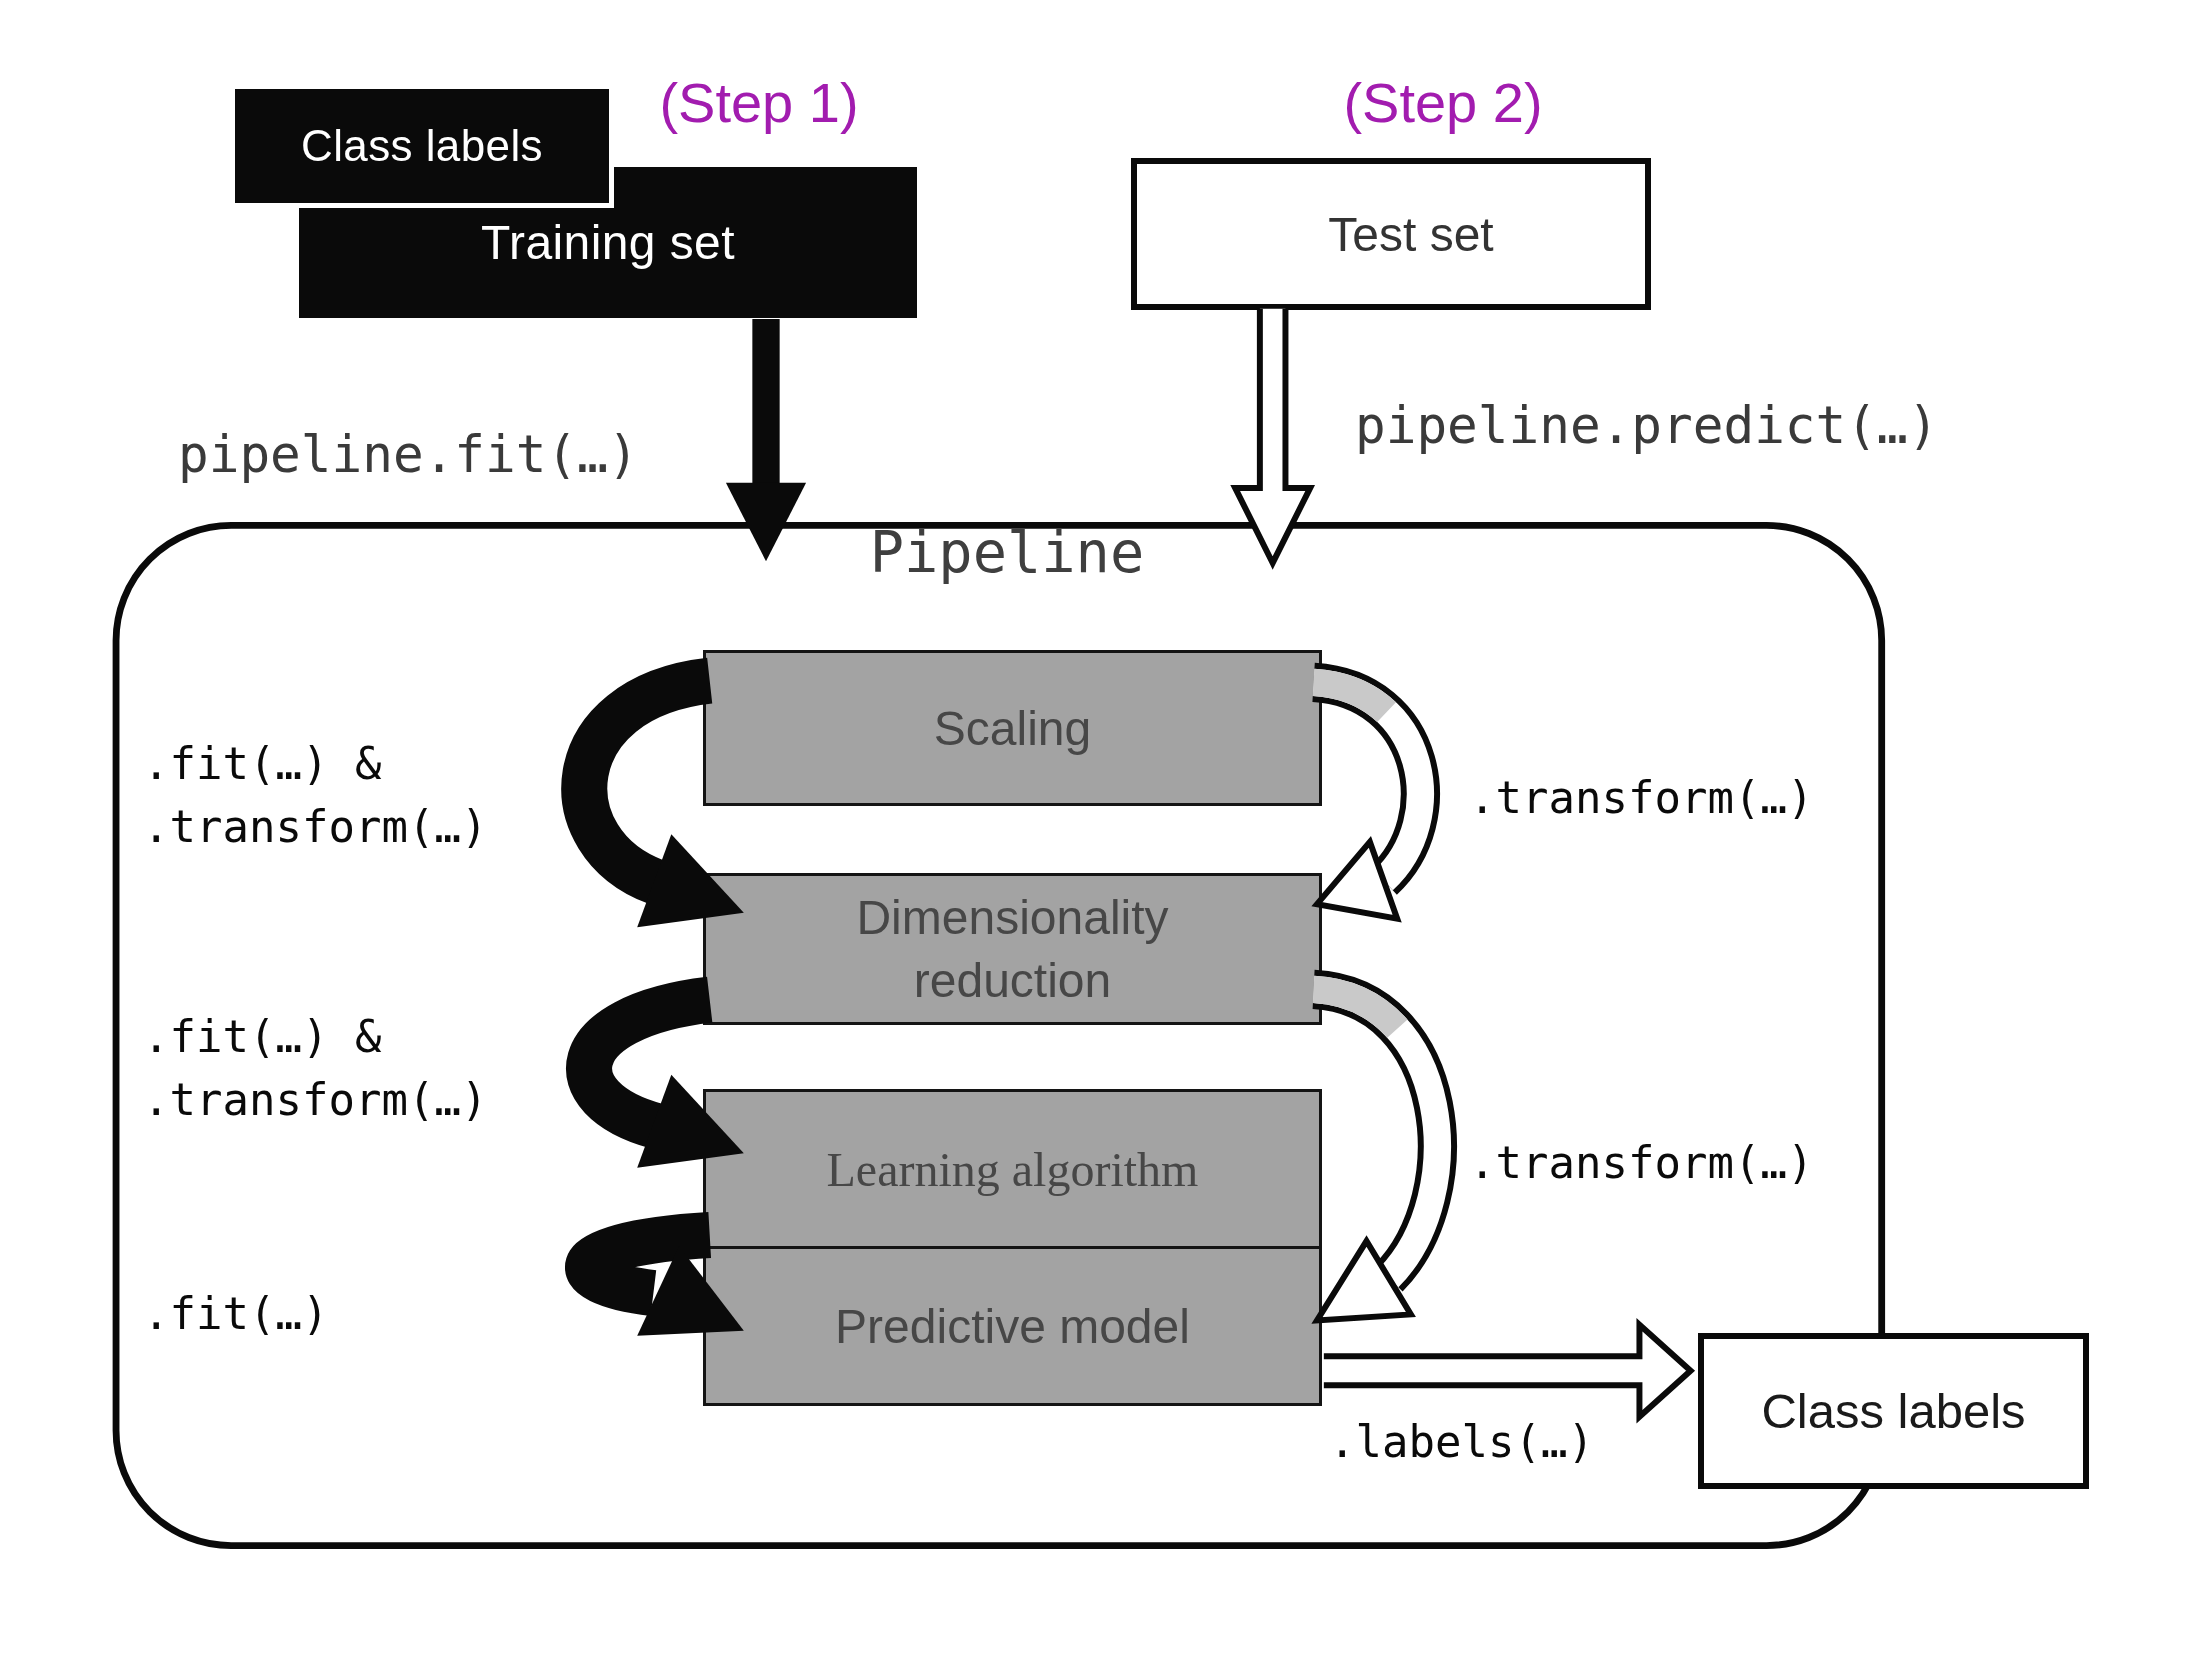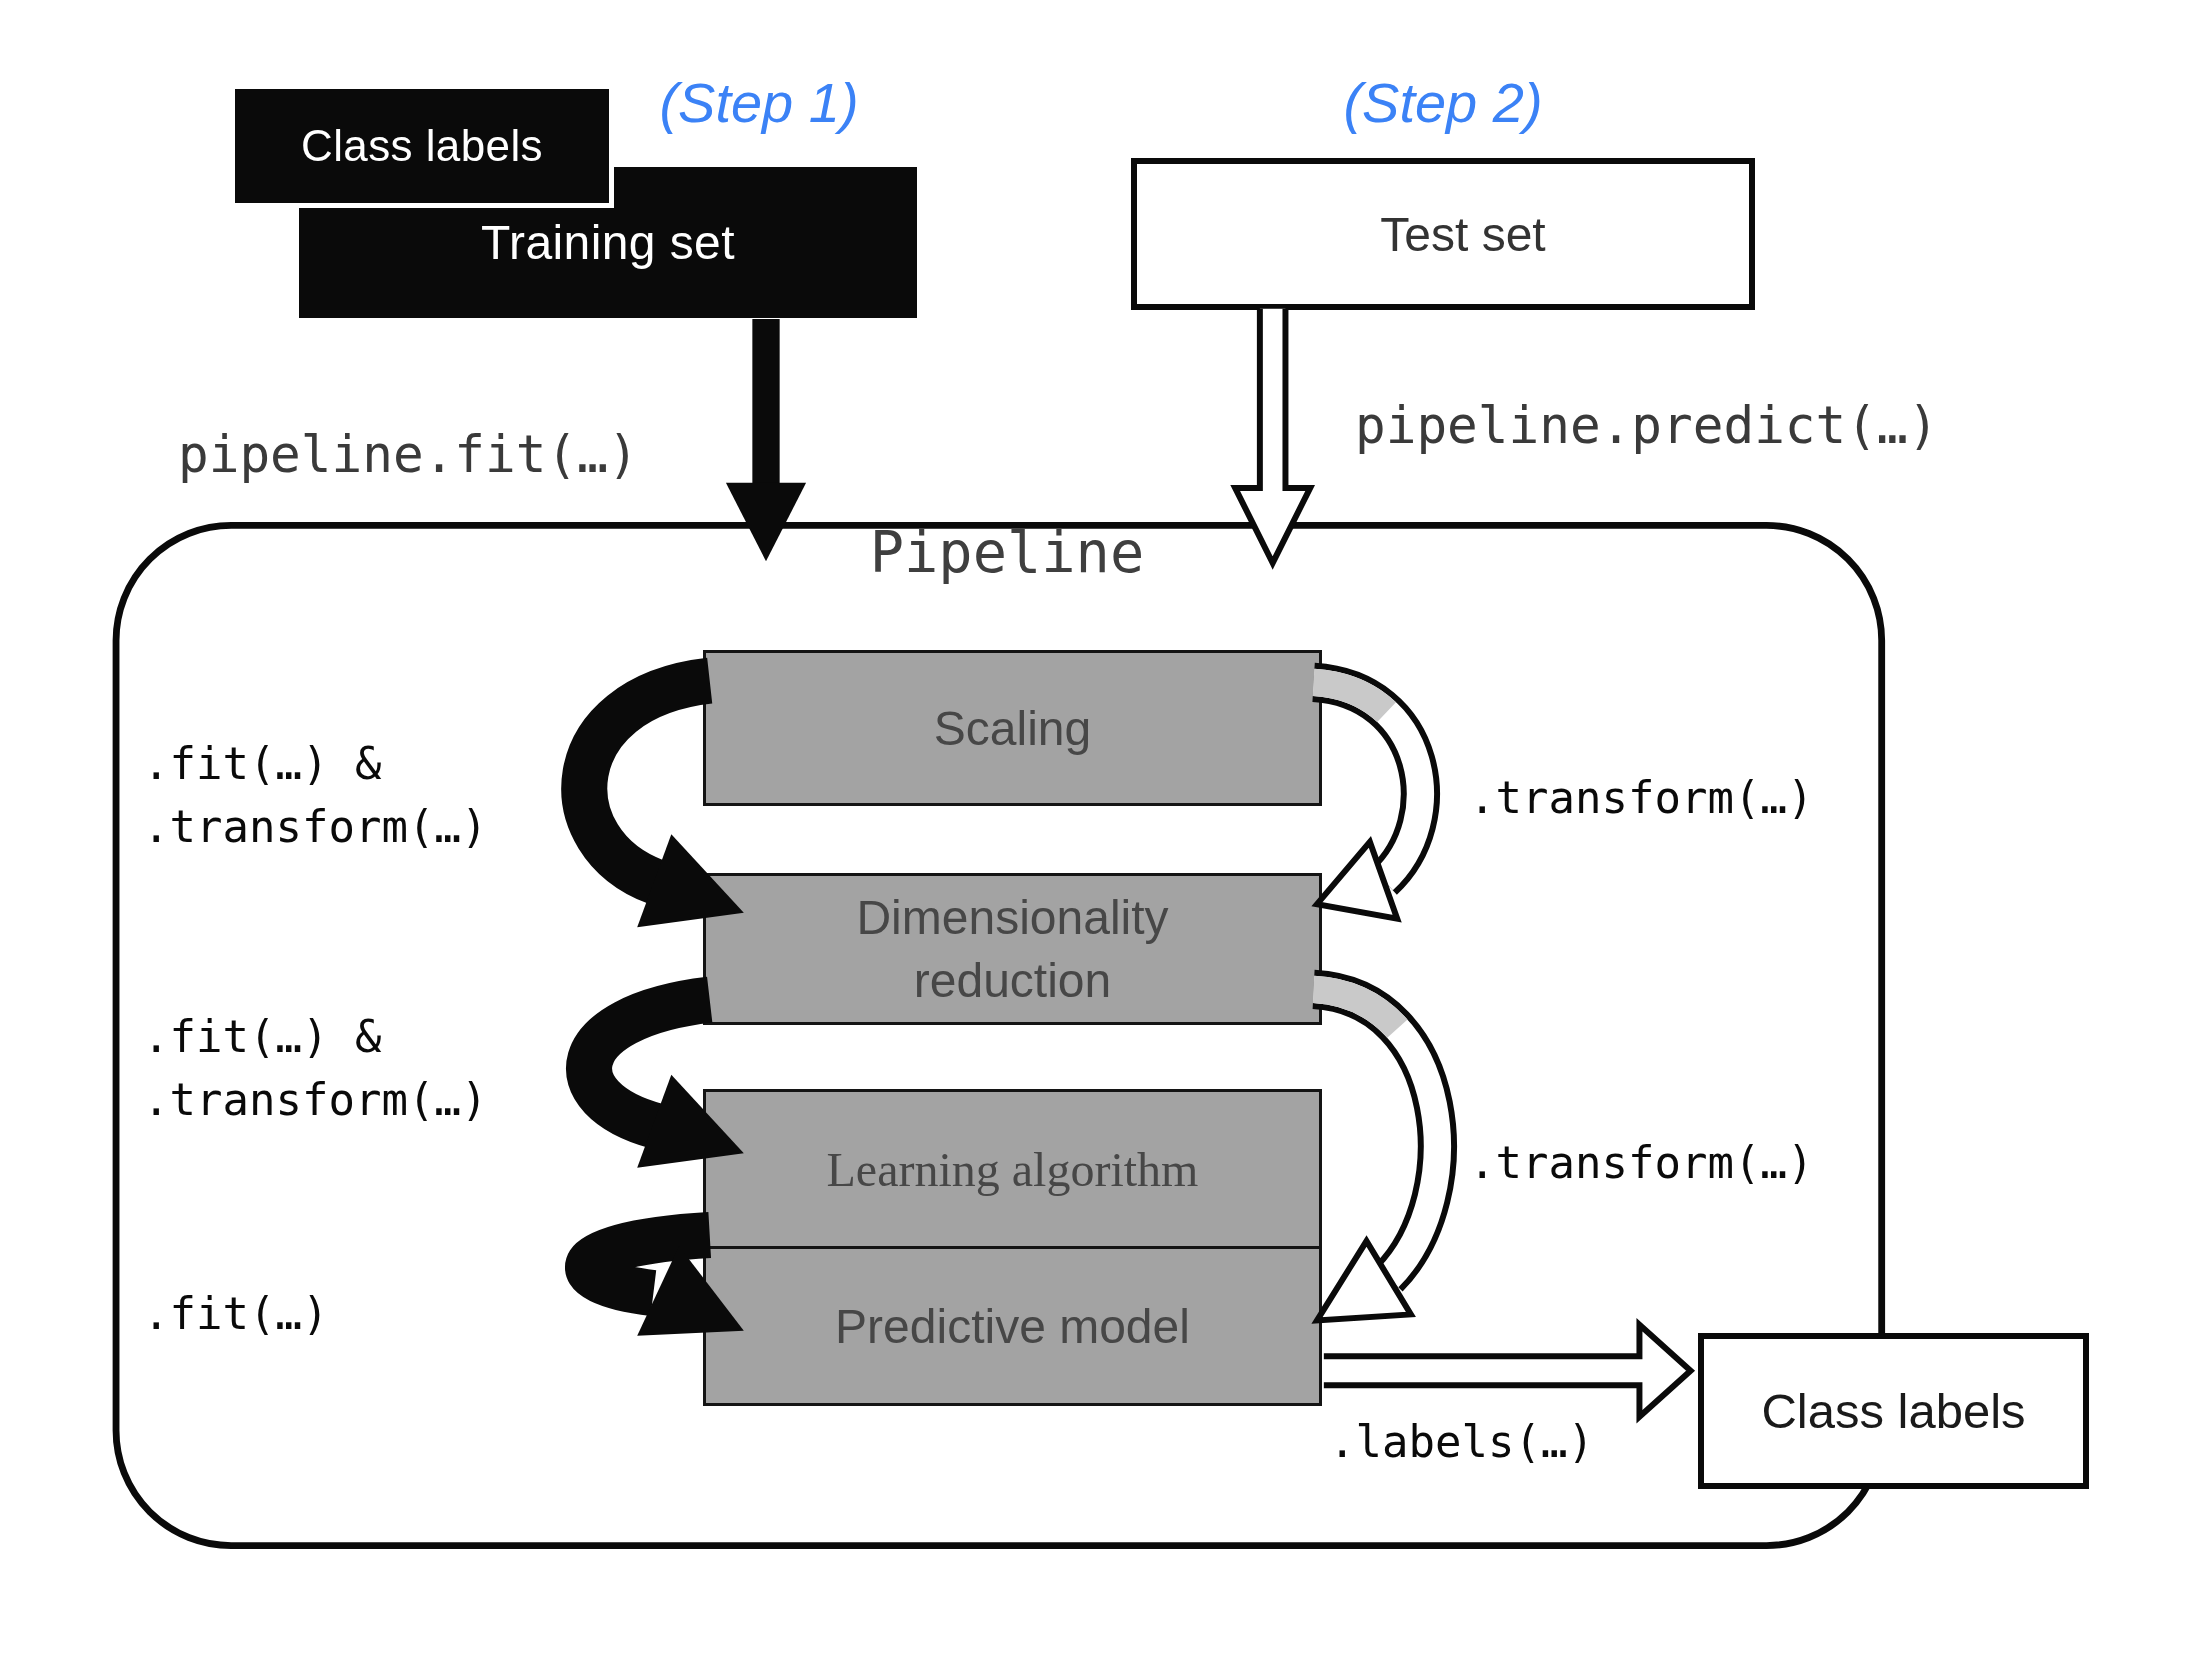--- a/index.html
+++ b/index.html
@@ -43,23 +43,22 @@
     display: flex; align-items: center; justify-content: center;
     text-align: center;
     font-size: 48px;
     z-index: 2;
   }
   .step-label {
     position: absolute;
     width: 444px;
     text-align: center;
     font-size: 56px;
-    color: #3b82f6;
-    z-index: 2;
-    font-style: italic;
+    color: #a21caf;
+    z-index: 2;
   }
   .mono-gray {
     position: absolute;
     font-family: "DejaVu Sans Mono", monospace;
     font-size: 51px;
     color: #3a3a3a;
     white-space: pre;
     z-index: 2;
   }
   .mono-black {
@@ -75,21 +74,21 @@
     position: absolute;
     left: 751px; top: 519px; width: 512px;
     text-align: center;
     font-family: "DejaVu Sans Mono", monospace;
     font-size: 57px;
     color: #3f3f3f;
     z-index: 2;
   }
   #class-labels-input { left: 230px; top: 84px; width: 374px; height: 114px; border: 5.1px solid #ffffff; box-sizing: content-box; z-index: 3; font-size: 44px; }
   #training-set { left: 299px; top: 167px; width: 618px; height: 151px; z-index: 2; font-size: 48px; }
-  #test-set { left: 1131px; top: 158px; width: 624px; height: 152px; z-index: 2; padding-left: 40px; }
+  #test-set { left: 1131px; top: 158px; width: 520px; height: 152px; z-index: 2; padding-left: 40px; }
   #class-labels-output {
     position: absolute;
     left: 1698px; top: 1333px; width: 391px; height: 156px;
     background: #ffffff;
     border: 6.8px solid #0a0a0a;
     box-sizing: border-box;
     color: #1a1a1a;
     display: flex; align-items: center; justify-content: center;
     font-size: 49px;
     z-index: 4;

